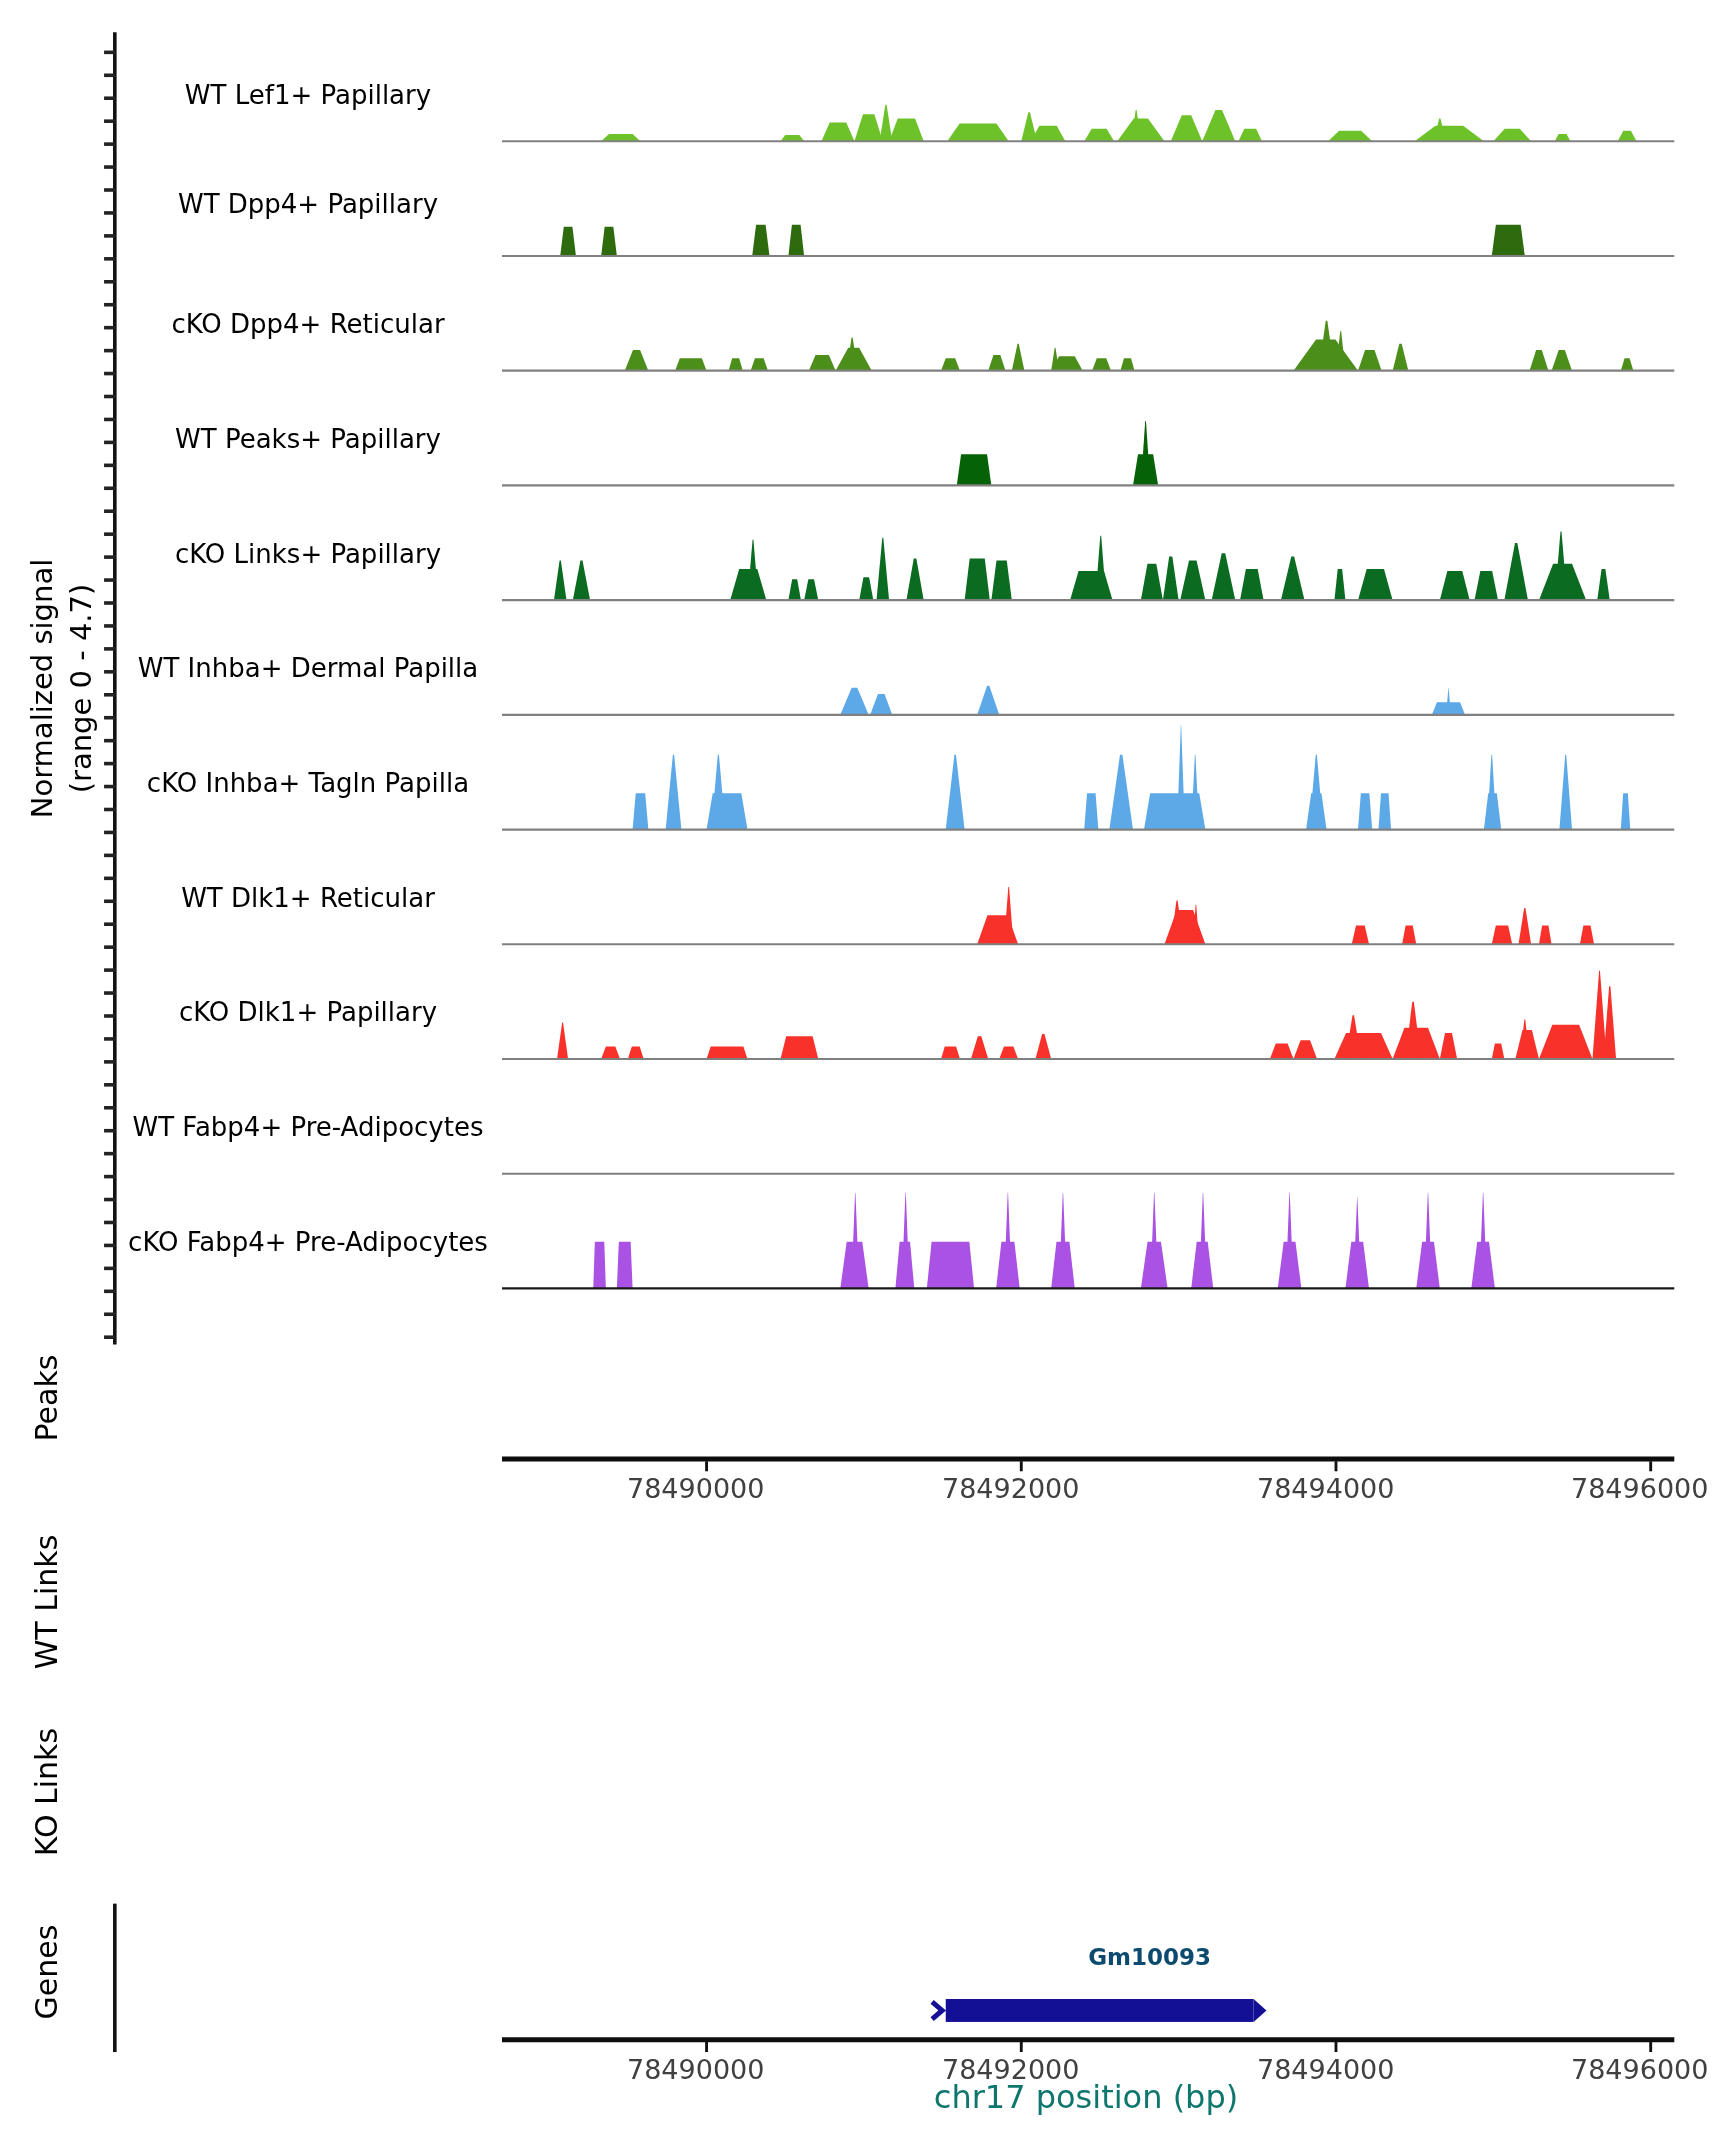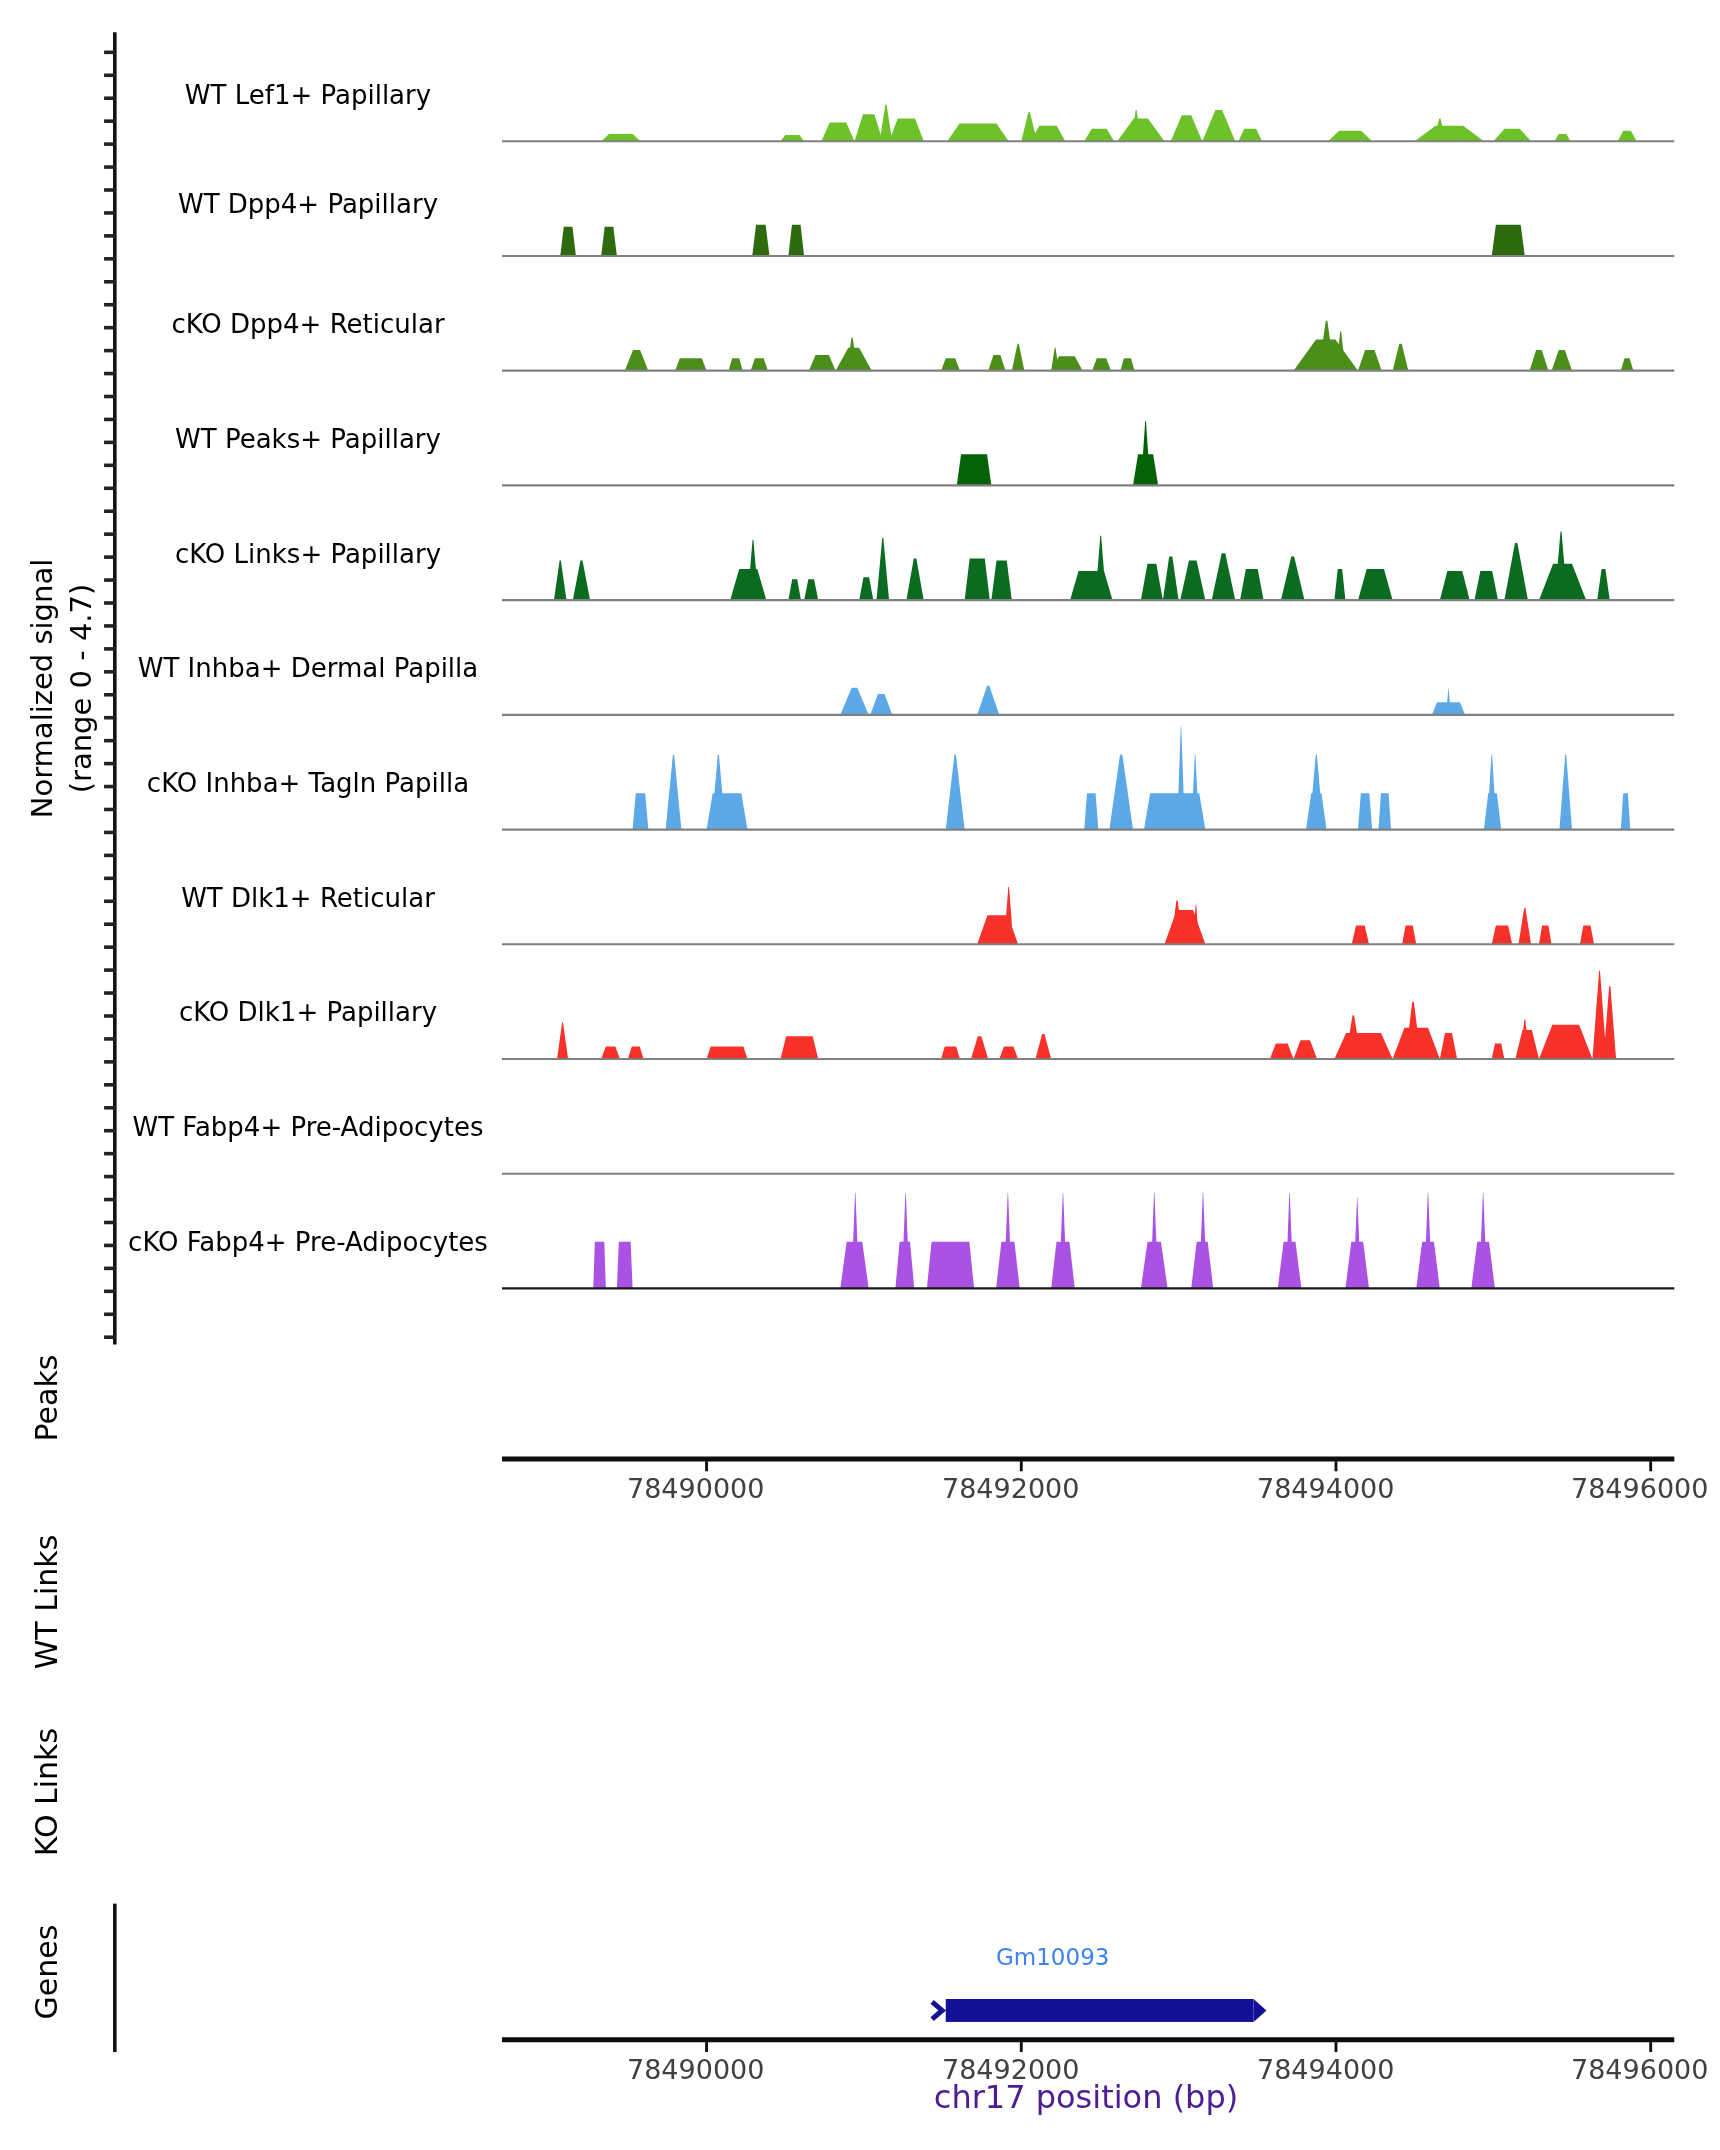--- a/index.html
+++ b/index.html
@@ -8,23 +8,23 @@
   .fig{position:absolute;inset:0;}
   svg#plot{position:absolute;left:0;top:0;}
   .track-label{position:absolute;left:93px;width:430px;text-align:center;
                font-size:26px;line-height:32px;color:#000000;white-space:nowrap;}
   .rot{position:absolute;transform:rotate(-90deg);text-align:center;color:#000;}
   .rot-signal{left:-260px;top:649px;width:645px;height:79px;font-size:29px;line-height:39px;}
   .rot-section{left:-61px;width:215px;height:36px;font-size:30px;line-height:36px;}
   .tick-label{position:absolute;width:158px;text-align:left;font-size:27px;
               color:#404040;white-space:nowrap;}
   .xlabel{position:absolute;left:853px;top:2078px;width:466px;text-align:center;
-          font-size:32px;color:#4c1d95;}
-  .gene-label{position:absolute;left:996px;top:1944px;width:215px;text-align:left;
-              font-size:23px;color:#3b82f6;}
+          font-size:32px;color:#0f766e;}
+  .gene-label{position:absolute;left:996px;top:1944px;width:215px;text-align:right;
+              font-size:23px;color:#0c4a6e;font-weight:bold;}
 </style>
 </head>
 <body>
 
 <div class="fig">
 
   <svg id="plot" width="1721" height="2151" viewBox="0 0 2400 3000">
       <line x1="160" y1="45" x2="160" y2="1875" stroke="#111" stroke-width="5"></line>
       <line x1="145" y1="73" x2="161" y2="73" stroke="#222" stroke-width="5"></line>
       <line x1="145" y1="105" x2="161" y2="105" stroke="#222" stroke-width="5"></line>

